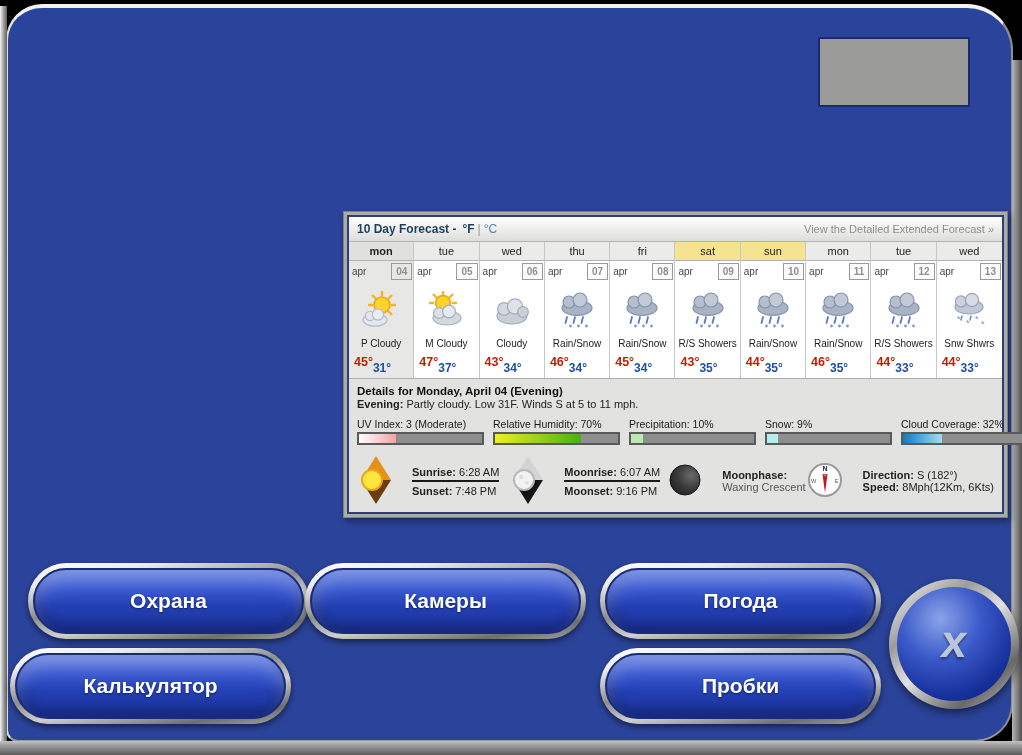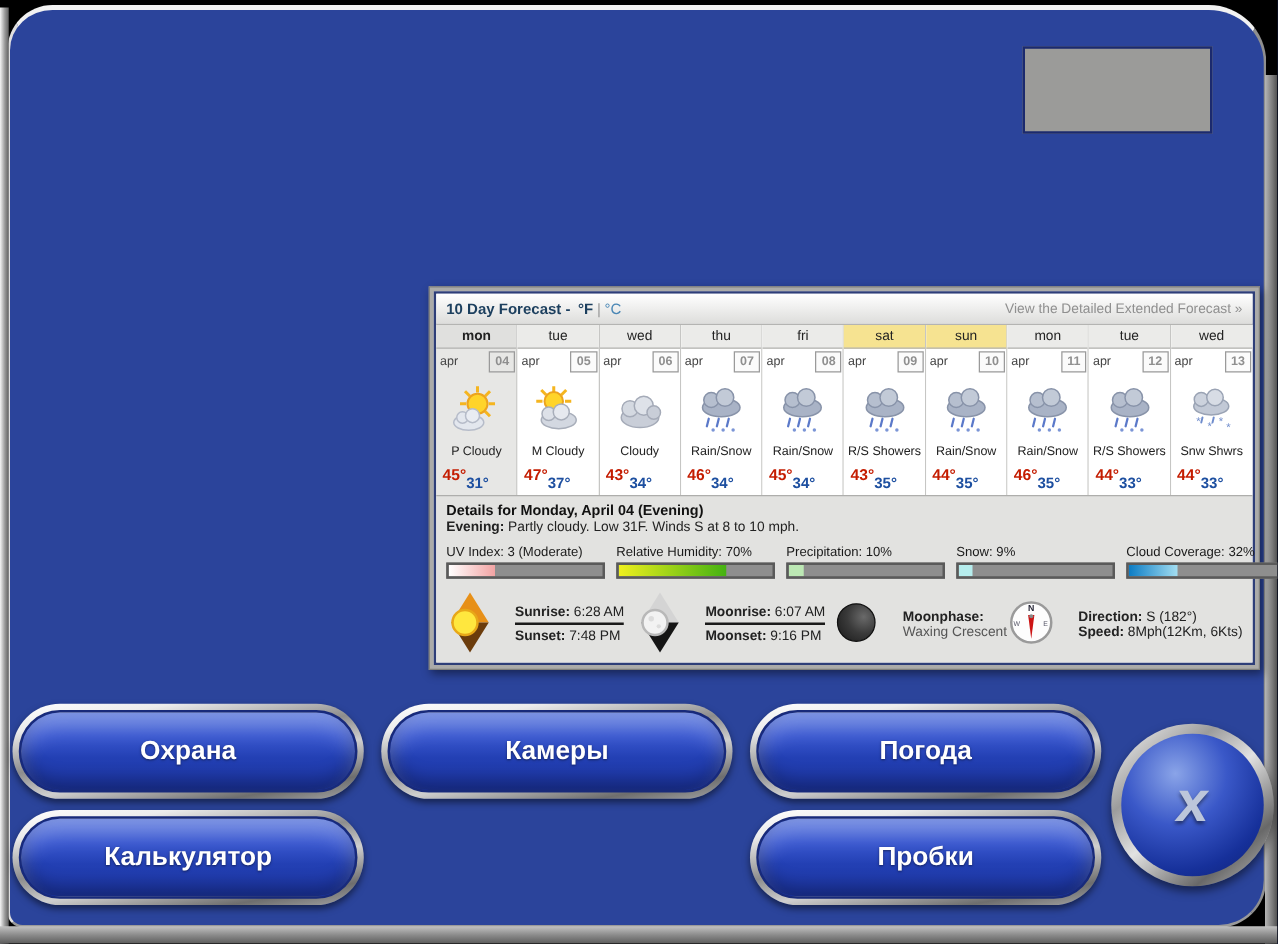--- a/index.html
+++ b/index.html
@@ -15,21 +15,21 @@
     background:linear-gradient(180deg,#c2c2c2,#8b8b8b 50%,#5c5c5c);}
   
   .panel{position:absolute;left:6px;top:4px;right:9px;bottom:13px;background:#2b449b;
     border-radius:36px 46px 38px 12px;
     border-top:4px solid #f2f2f2;border-left:2px solid #e0e0e0;
     border-right:2px solid #8f8f8f;border-bottom:2px solid #9a9a9a;}
   
   .status-box{position:absolute;left:818px;top:37px;width:152px;height:70px;
     background:#9b9b99;border:2px solid #1b2a6e;}
   
-  .widget-frame{position:absolute;left:343px;top:229px;width:665px;height:307px;
+  .widget-frame{position:absolute;left:343px;top:211px;width:665px;height:307px;
     background:#ababa9;border:1px solid #80807e;padding:3px;
     box-shadow:2px 3px 7px rgba(0,0,0,.45);}
   .widget{width:100%;height:100%;border:2px solid #2e3e78;background:#fff;
     display:flex;flex-direction:column;font-size:11px;color:#222;}
   .w-header{height:25px;flex:0 0 25px;display:flex;align-items:center;justify-content:space-between;
     padding:0 8px;background:linear-gradient(180deg,#ffffff,#dddddb);border-bottom:1px solid #b4b4b2;}
   .w-title{font-weight:bold;color:#1c3f5e;font-size:12px;white-space:nowrap;}
   .w-units{font-size:12px;margin-left:6px;}
   .unit-f{font-weight:bold;color:#1c3f5e;cursor:pointer;}
   .unit-sep{color:#999;margin:0 3px;}
@@ -394,21 +394,21 @@
             </div>
     <div class="cond">Snw Shwrs</div>
     <div class="temps">
       <span class="hi">44°</span>
       <span class="lo">33°</span>
     </div>
   </div>
         </div>
       <div class="details">
         <div class="d-title">Details for Monday, April 04 (Evening)</div>
-        <div class="d-sum"><b>Evening:</b><span>Partly cloudy. Low 31F. Winds S at 8 to 10 mph.</span></div>
+        <div class="d-sum"><b>Evening:</b><span>Partly cloudy. Low 31F. Winds S at 5 to 11 mph.</span></div>
         <div class="meters">
             <div class="meter">
     <div class="m-label">UV Index: 3 (Moderate)</div>
     <div class="m-track">
                 <div class="m-fill fill-uv" style="width: 30%;"></div>
               </div>
   </div>
             <div class="meter">
     <div class="m-label">Relative Humidity: 70%</div>
     <div class="m-track">
@@ -487,21 +487,21 @@
             <div class="a-text">
               <div class="a-line"><b>Direction:</b><span>S (182°)</span></div>
               <div class="a-line"><b>Speed:</b><span>8Mph(12Km, 6Kts)</span></div>
             </div>
           </div>
         </div>
       </div>
     </div>
   </div>
 
-  <div class="pill" style="left:10px;top:563px;">
+  <div class="pill" style="left:28px;top:563px;">
       <div class="ring">
         <div class="face">Охрана</div>
       </div>
     </div>
   <div class="pill" style="left:305px;top:563px;">
       <div class="ring">
         <div class="face">Камеры</div>
       </div>
     </div>
   <div class="pill" style="left:600px;top:563px;">

